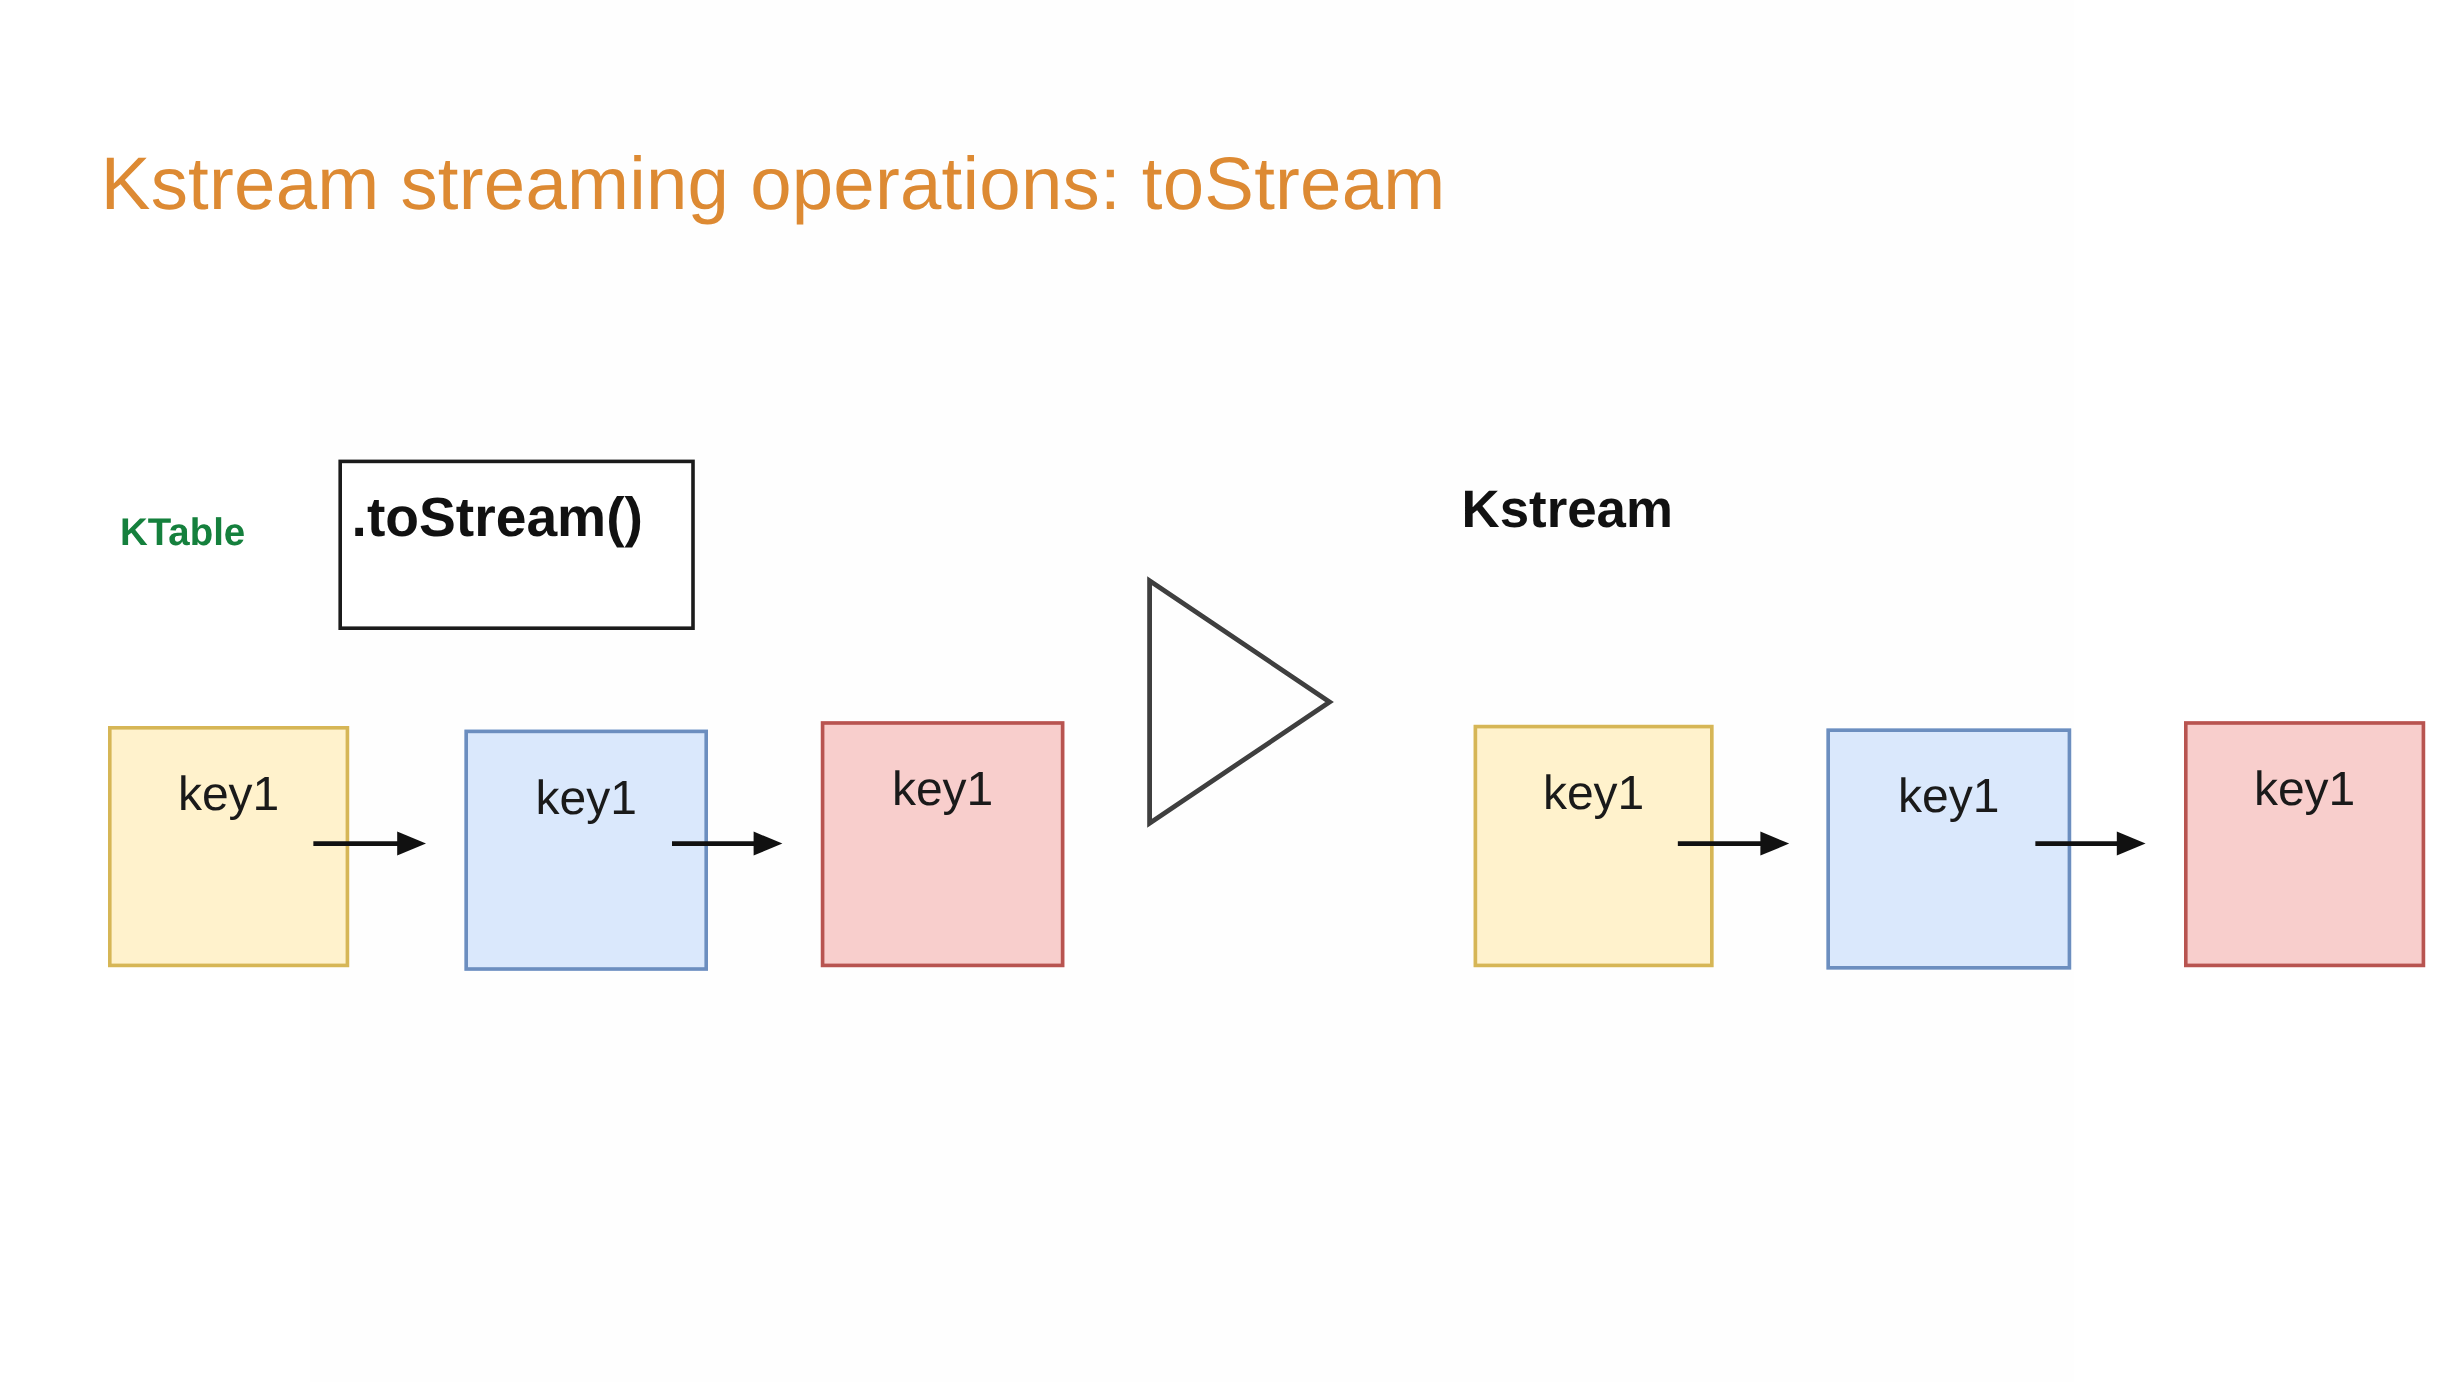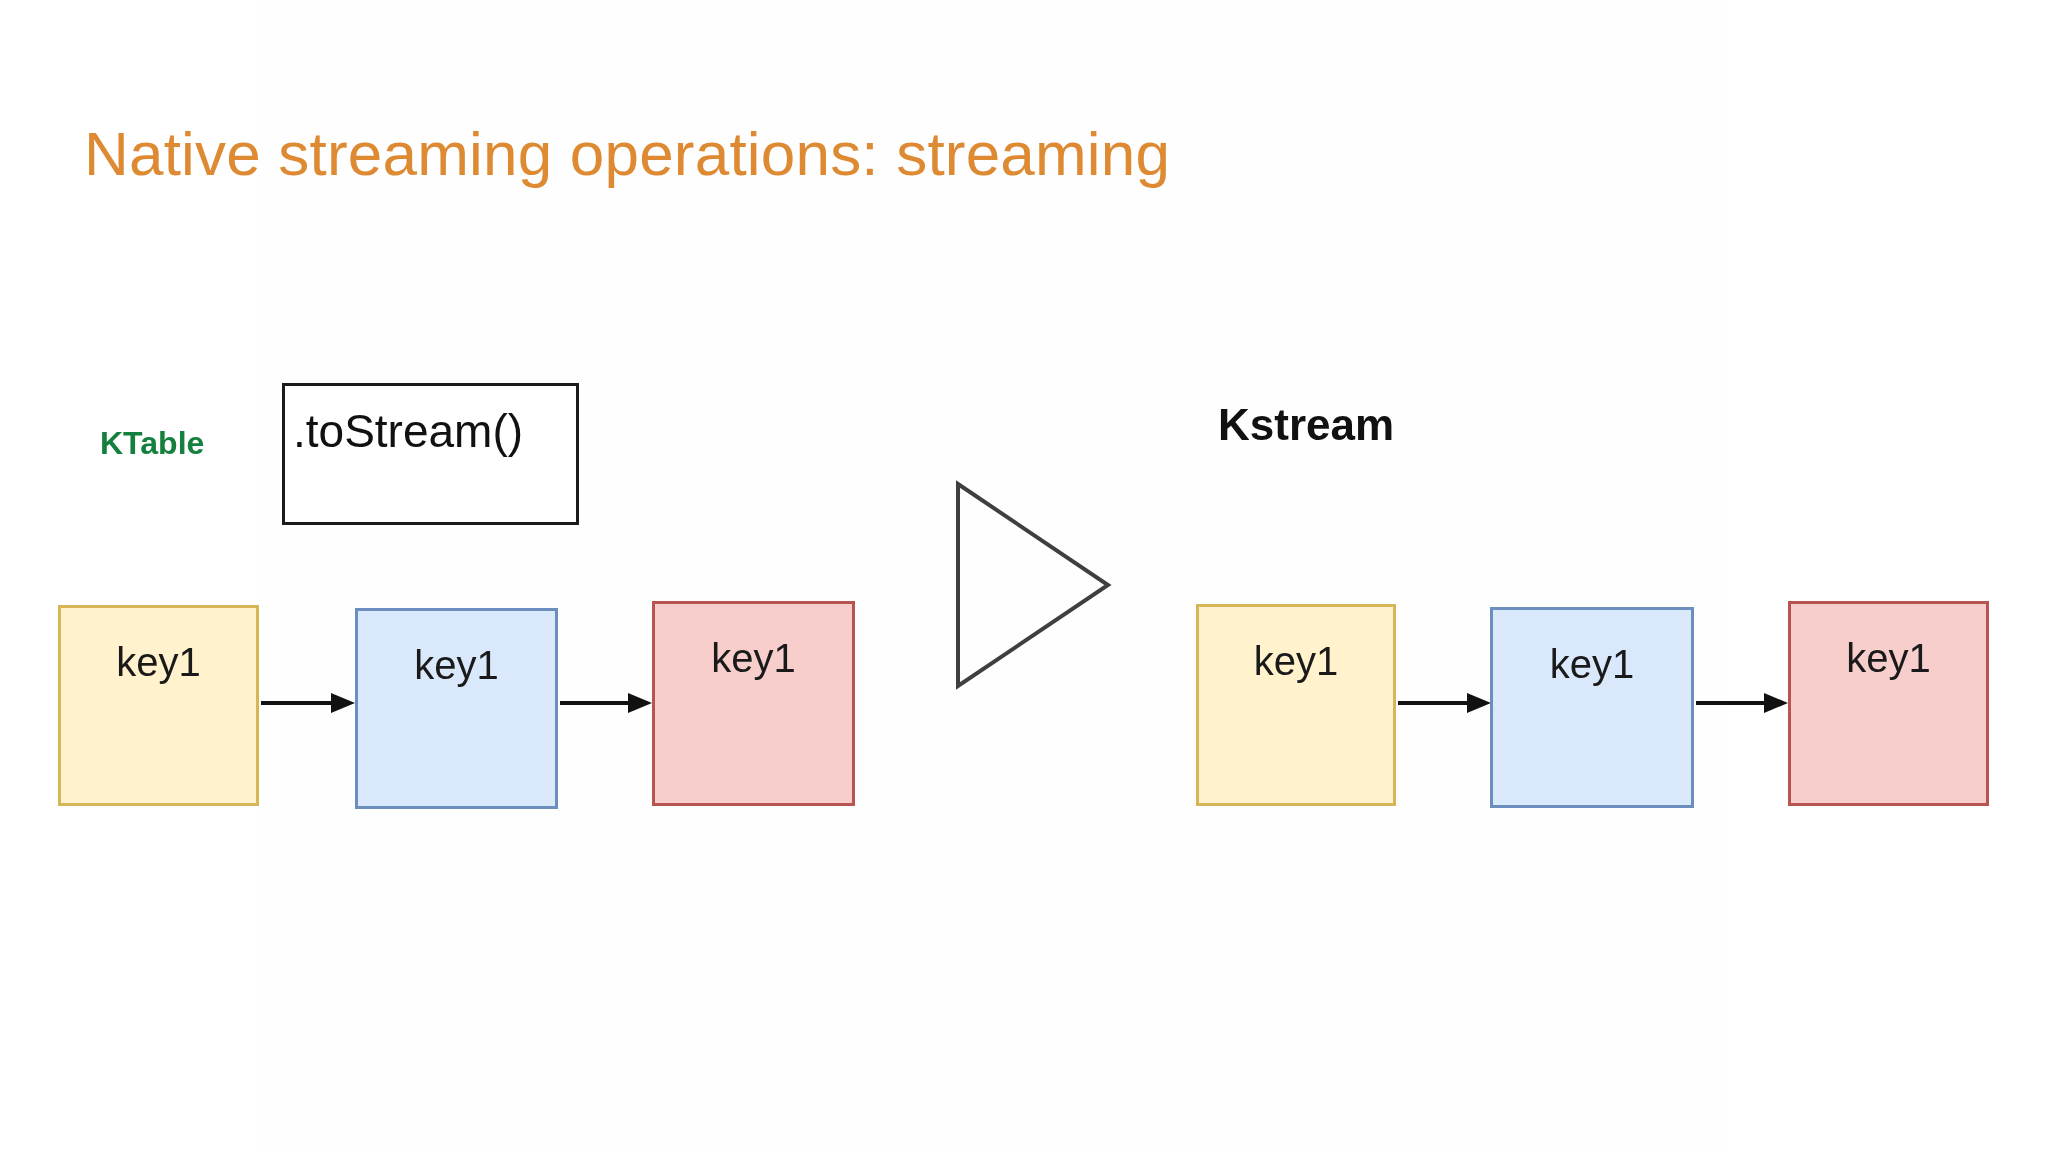--- a/index.html
+++ b/index.html
@@ -64,41 +64,42 @@
     height: 142px;
     border: 3px solid #1b1b1b;
     background: #ffffff;
     box-sizing: border-box;
   }
   .tostream-text {
     position: absolute;
     left: 8px;
     top: 18px;
     font-size: 46px;
-    font-weight: 400;
+    font-weight: 700;
     color: #111111;
     white-space: nowrap;
   }
 
   .kstream-label {
     position: absolute;
     left: 1218px;
     top: 400px;
     font-size: 44px;
     font-weight: 700;
     color: #111111;
     white-space: nowrap;
   }
 
   
   .keybox {
     position: absolute;
     box-sizing: border-box;
     border-width: 3px;
     border-style: solid;
+    margin-left: 32px;
   }
   .keybox .keybox-label {
     position: absolute;
     left: 0;
     right: 0;
     top: 32px;
     text-align: center;
     font-size: 40px;
     font-weight: 400;
     color: #1a1a1a;
@@ -125,21 +126,21 @@
   }
   .transition-triangle svg { display: block; }
 </style>
 </head>
 <body>
 
 <div id="slide">
 
   <div class="panel-edge"></div>
 
-  <div class="slide-title">Native streaming operations: streaming</div>
+  <div class="slide-title">Kstream streaming operations: toStream</div>
 
   <div class="ktable-label">KTable</div>
 
   <div class="tostream-box">
     <span class="tostream-text">.toStream()</span>
   </div>
 
   <div class="keybox yellow" style="left:58px; top:605px; width:201px; height:201px;">
     <span class="keybox-label">key1</span>
   </div>

